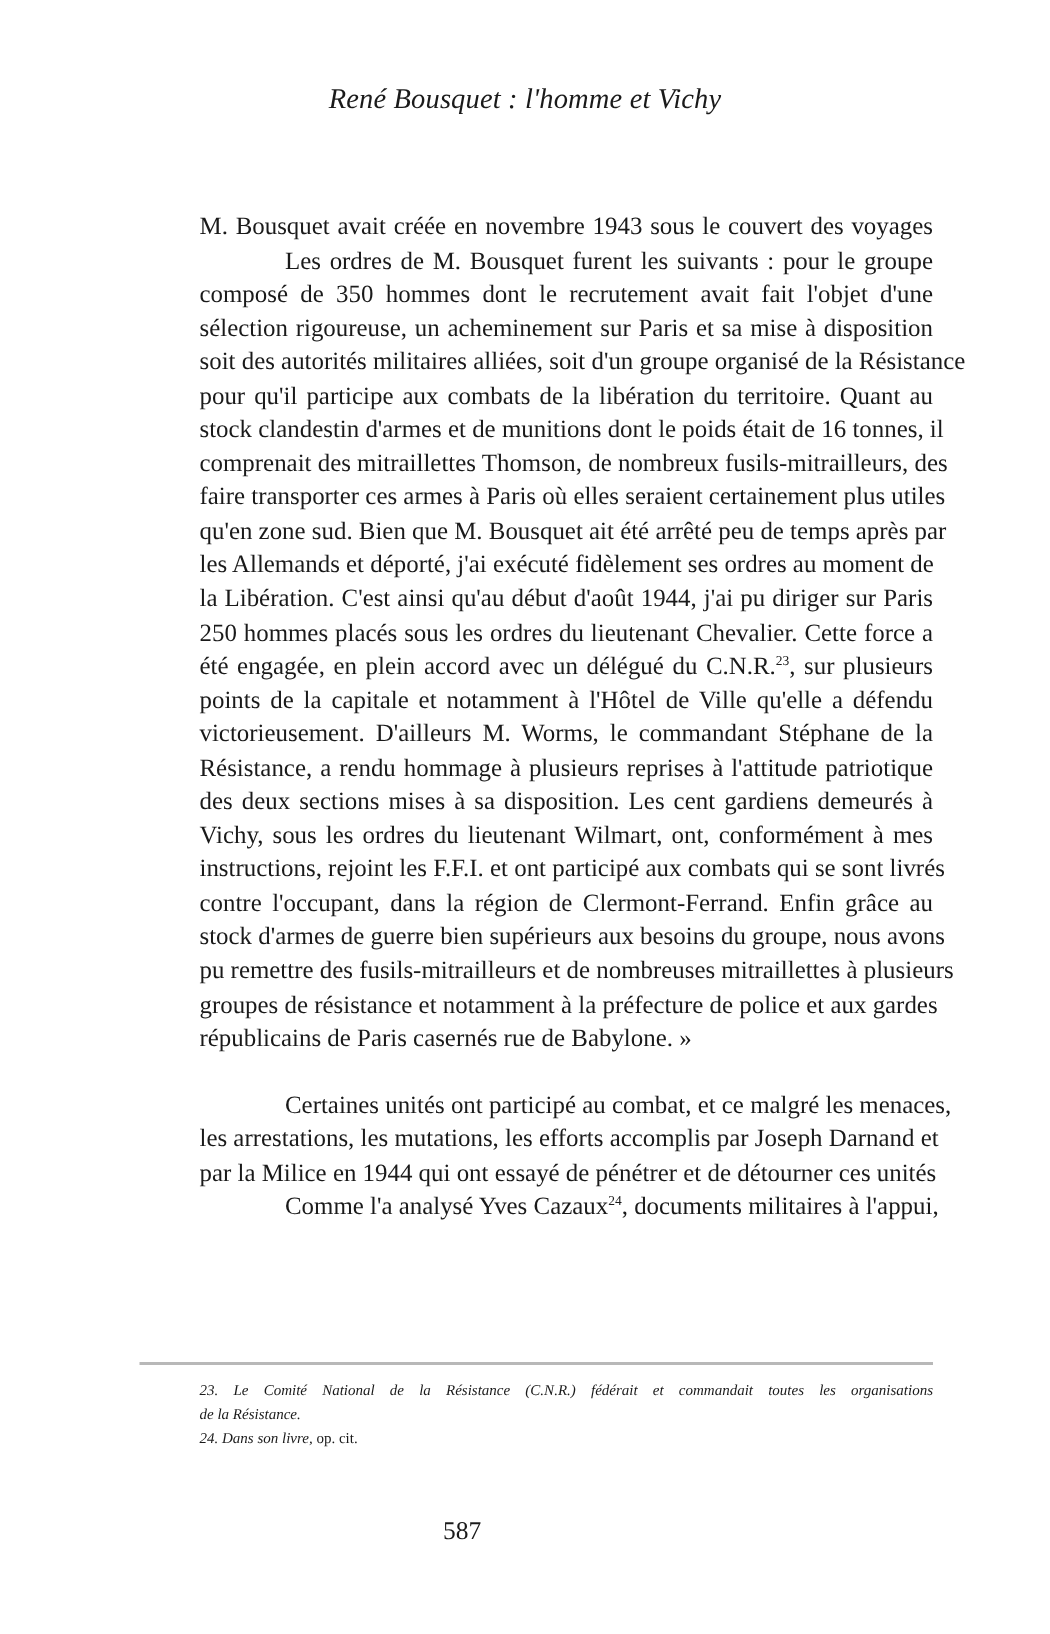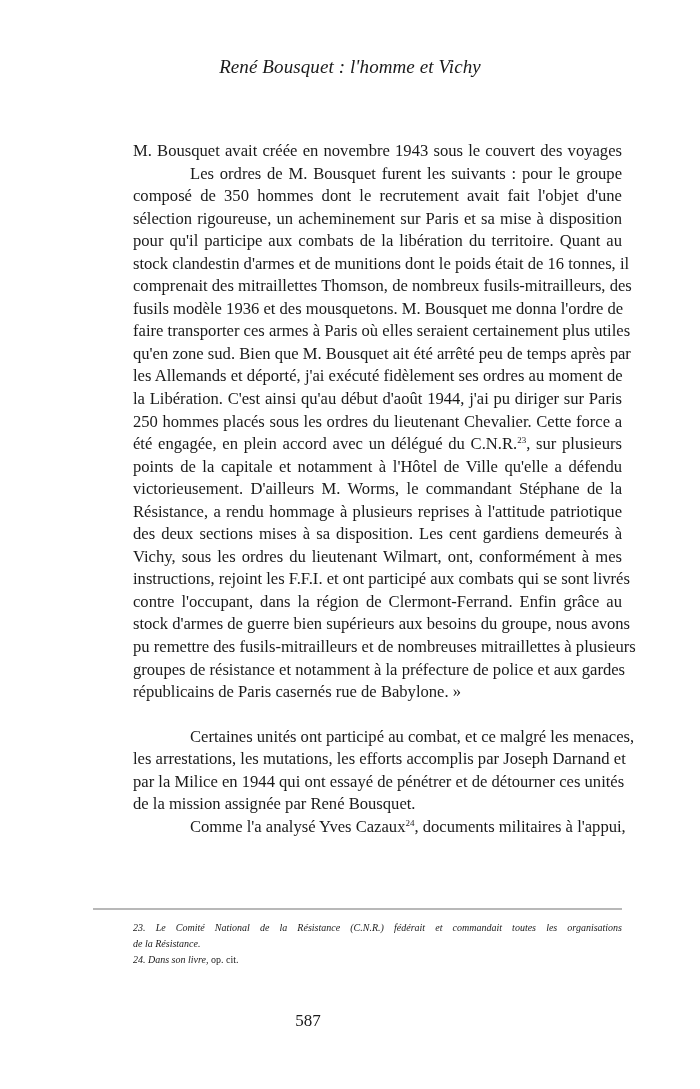--- a/index.html
+++ b/index.html
@@ -25,24 +25,24 @@
 
 <div class="running-head">René Bousquet : l'homme et Vichy</div>
 
 <div class="body-text">
 
   <span class="line">M. Bousquet avait créée en novembre 1943 sous le couvert des voyages</span>
 
   <span class="line indent">Les ordres de M. Bousquet furent les suivants : pour le groupe</span>
   <span class="line">composé de 350 hommes dont le recrutement avait fait l'objet d'une</span>
   <span class="line">sélection rigoureuse, un acheminement sur Paris et sa mise à disposition</span>
+  <span class="line">soit des autorités militaires alliées, soit d'un groupe organisé de la Résistance</span>
   <span class="line">pour qu'il participe aux combats de la libération du territoire. Quant au</span>
   <span class="line">stock clandestin d'armes et de munitions dont le poids était de 16 tonnes, il</span>
   <span class="line">comprenait des mitraillettes Thomson, de nombreux fusils-mitrailleurs, des</span>
-  <span class="line">fusils modèle 1936 et des mousquetons. M. Bousquet me donna l'ordre de</span>
   <span class="line">faire transporter ces armes à Paris où elles seraient certainement plus utiles</span>
   <span class="line">qu'en zone sud. Bien que M. Bousquet ait été arrêté peu de temps après par</span>
   <span class="line">les Allemands et déporté, j'ai exécuté fidèlement ses ordres au moment de</span>
   <span class="line">la Libération. C'est ainsi qu'au début d'août 1944, j'ai pu diriger sur Paris</span>
   <span class="line">250 hommes placés sous les ordres du lieutenant Chevalier. Cette force a</span>
   <span class="line"><span>été engagée, en plein accord avec un délégué du C.N.R.</span><sup>23</sup><span>, sur plusieurs</span></span>
   <span class="line">points de la capitale et notamment à l'Hôtel de Ville qu'elle a défendu</span>
   <span class="line">victorieusement. D'ailleurs M. Worms, le commandant Stéphane de la</span>
   <span class="line">Résistance, a rendu hommage à plusieurs reprises à l'attitude patriotique</span>
   <span class="line">des deux sections mises à sa disposition. Les cent gardiens demeurés à</span>
@@ -52,21 +52,20 @@
   <span class="line">stock d'armes de guerre bien supérieurs aux besoins du groupe, nous avons</span>
   <span class="line">pu remettre des fusils-mitrailleurs et de nombreuses mitraillettes à plusieurs</span>
   <span class="line">groupes de résistance et notamment à la préfecture de police et aux gardes</span>
   <span class="line last">républicains de Paris casernés rue de Babylone. »</span>
 
   <div class="gap"></div>
 
   <span class="line indent">Certaines unités ont participé au combat, et ce malgré les menaces,</span>
   <span class="line">les arrestations, les mutations, les efforts accomplis par Joseph Darnand et</span>
   <span class="line">par la Milice en 1944 qui ont essayé de pénétrer et de détourner ces unités</span>
-  <span class="line last">de la mission assignée par René Bousquet.</span>
 
   <span class="line indent"><span>Comme l'a analysé Yves Cazaux</span><sup>24</sup><span>, documents militaires à l'appui,</span></span>
 </div>
 
 <div class="rule"></div>
 
 <div class="footnotes">
   <span class="line"><span>23.</span> <span>Le Comité National de la Résistance (C.N.R.) fédérait et commandait toutes les organisations</span></span>
   <span class="line last">de la Résistance.</span>
   <span class="line last"><span>24.</span> <span>Dans son livre,</span> <span class="upright">op. cit.</span></span>

